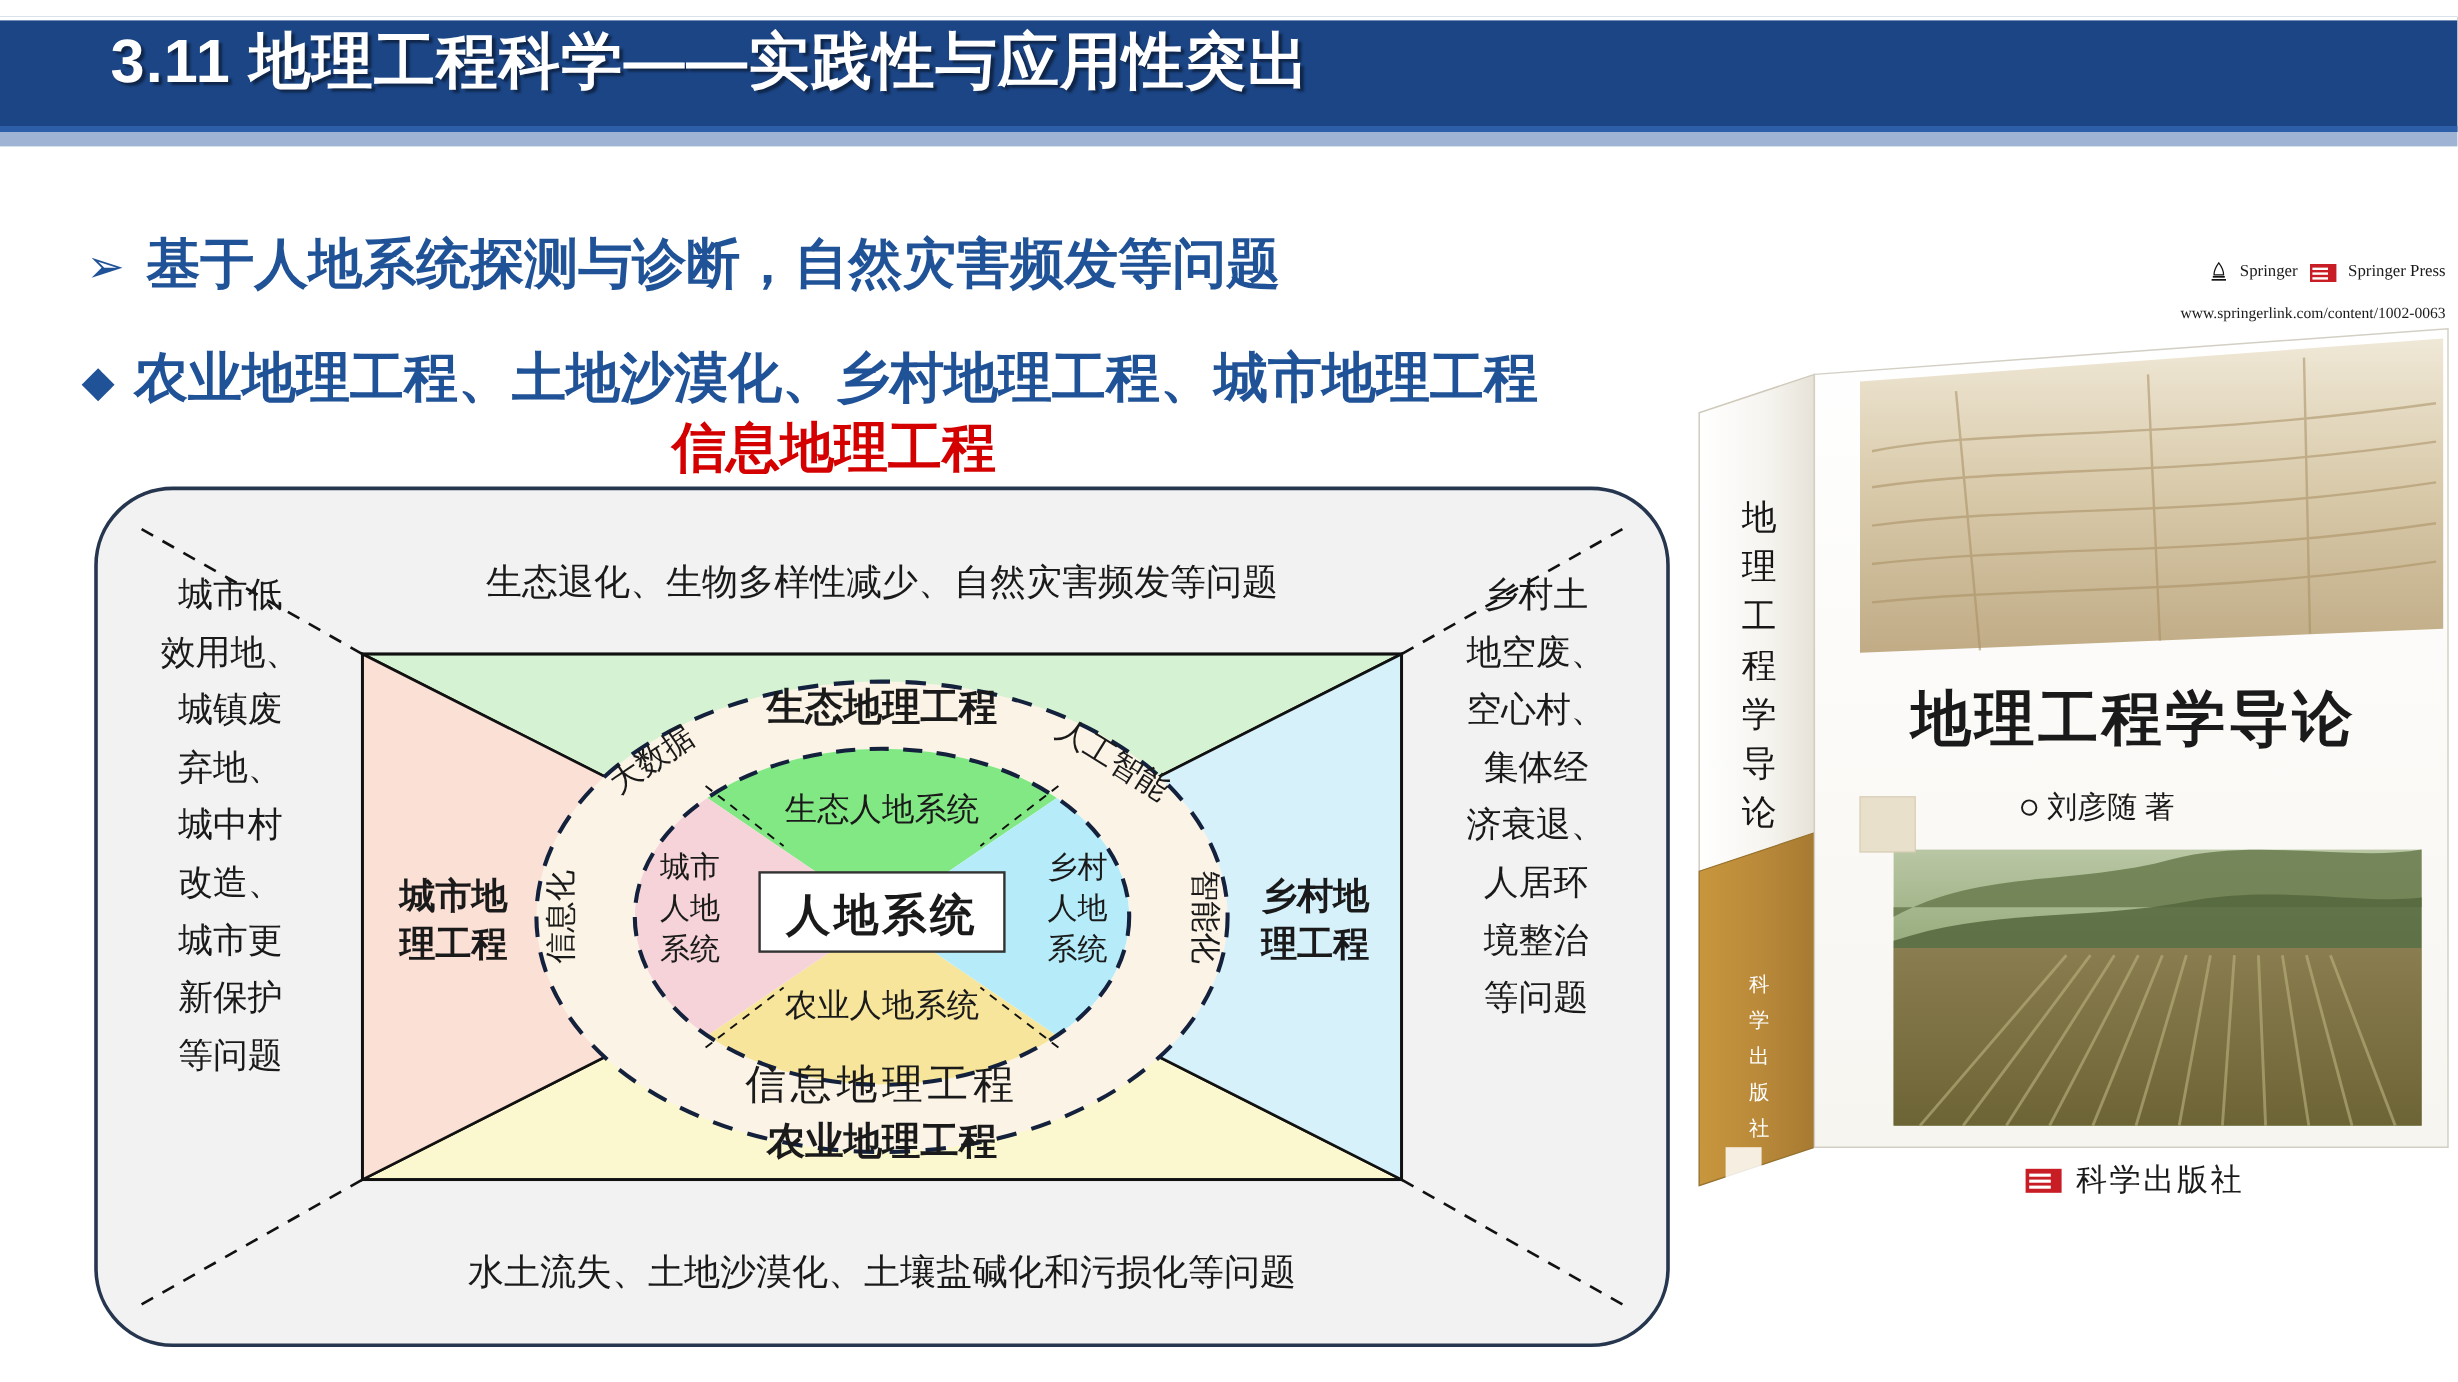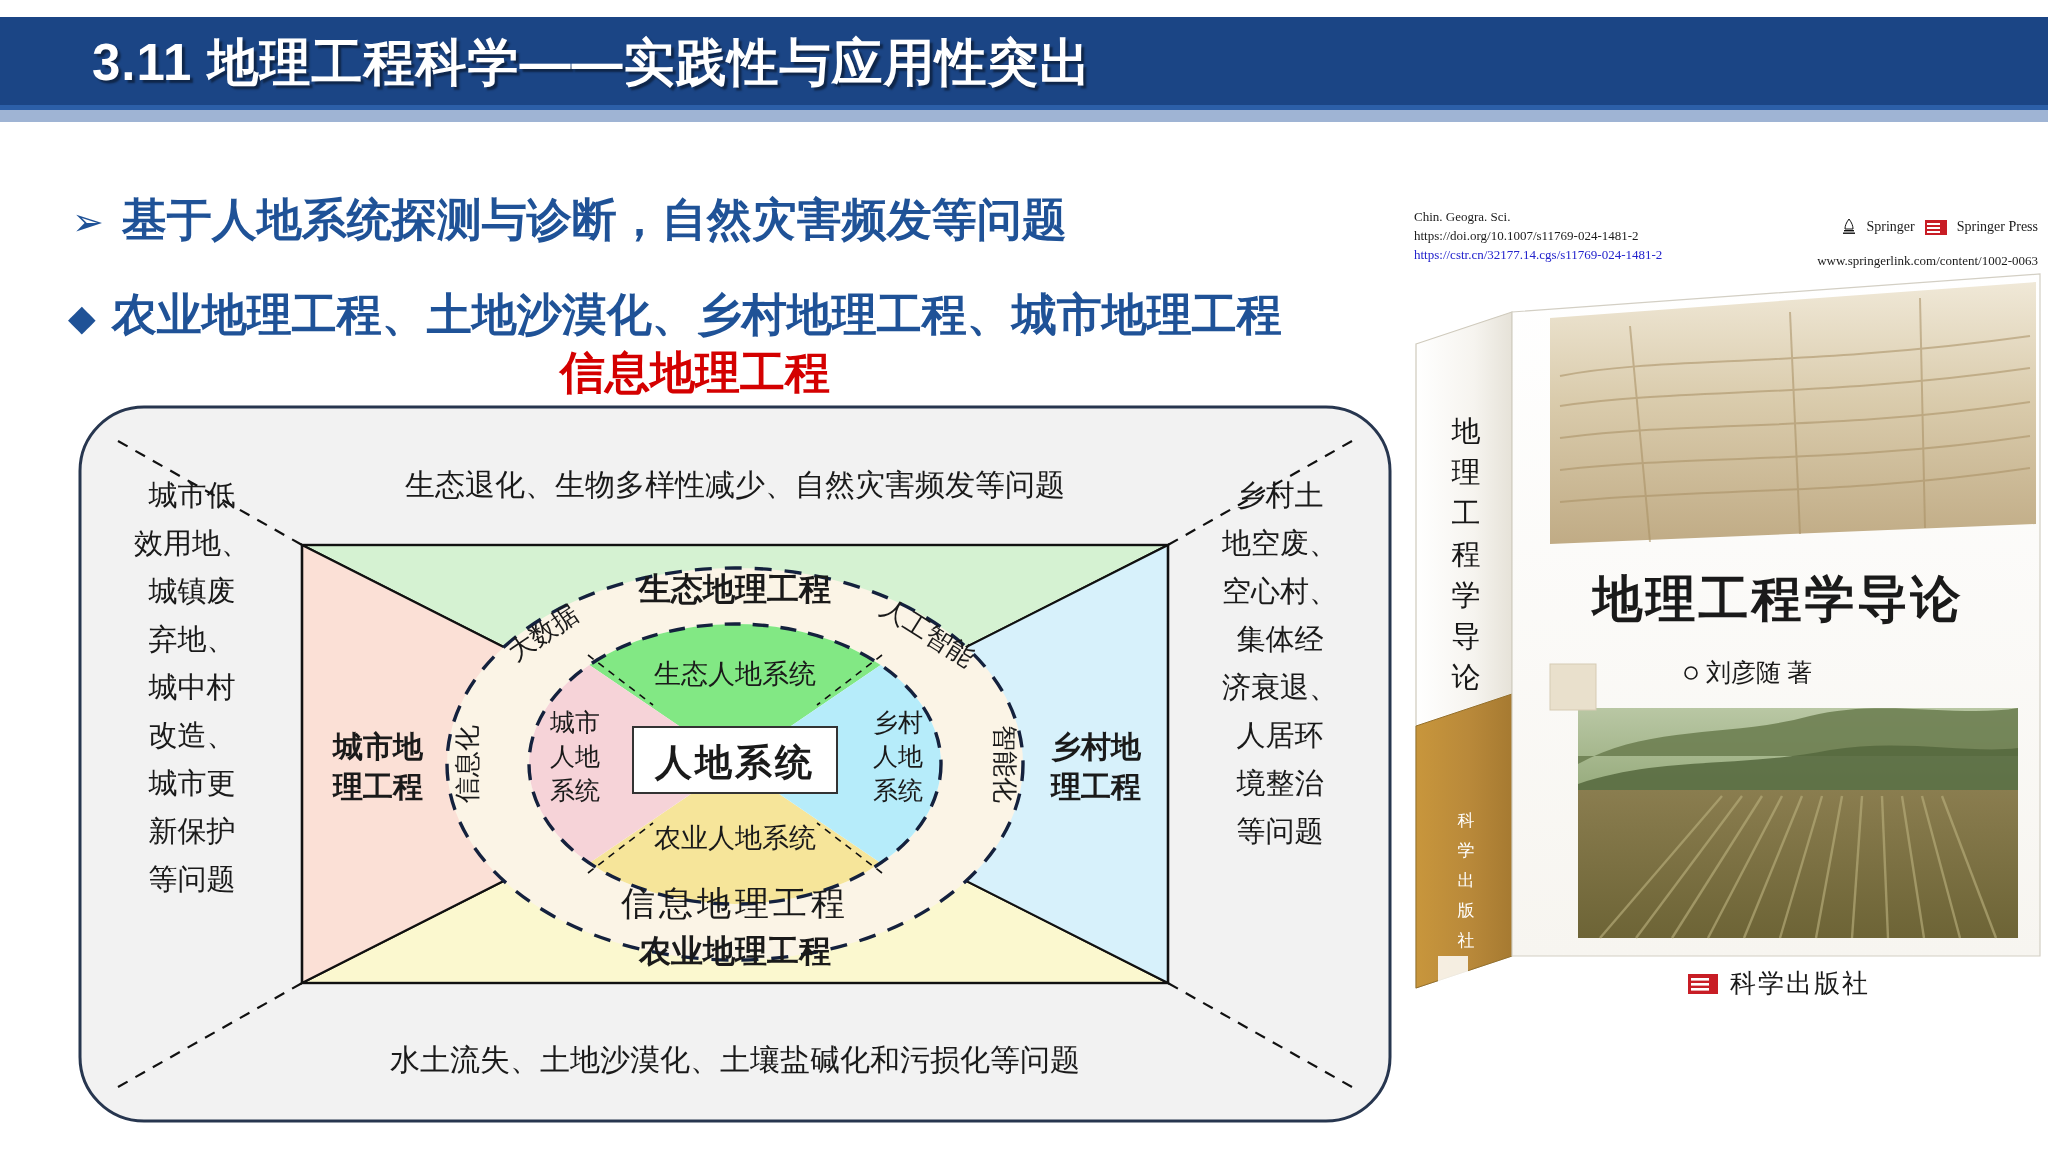--- a/index.html
+++ b/index.html
@@ -8,21 +8,21 @@
     background:#ffffff;
     font-family:"Liberation Serif","DejaVu Serif",serif;
     overflow:hidden;position:relative;
   }
   
   .titlebar{
     position:absolute;left:0;top:14px;width:2048px;height:96px;
     background:#1b4585;
     box-sizing:border-box;
     border-top:3px solid #ffffff;
-    display:flex;align-items:center;
+    display:flex;align-items:flex-start;
   }
   .titlebar:after{
     content:"";position:absolute;left:0;bottom:-12px;width:2048px;height:12px;
     background:#9fb4d4;
   }
   .titlebar-accent{
     position:absolute;left:0;bottom:0;width:2048px;height:5px;background:#2c5fa8;
   }
   .title-text{
     position:relative;
@@ -194,25 +194,20 @@
     <text class="dg-txt" x="1202" y="292" font-size="29" text-anchor="middle">济衰退、</text>
     <text class="dg-txt" x="1202" y="340" font-size="29" text-anchor="middle">人居环</text>
     <text class="dg-txt" x="1202" y="388" font-size="29" text-anchor="middle">境整治</text>
     <text class="dg-txt" x="1202" y="436" font-size="29" text-anchor="middle">等问题</text>
   </g>
 </svg>
 </div>
 
 <div class="bookpanel">
 
-  <div class="j-head">
-    <div>Chin. Geogra. Sci.</div>
-    <div>https://doi.org/10.1007/s11769-024-1481-2</div>
-    <div class="lnk">https://cstr.cn/32177.14.cgs/s11769-024-1481-2</div>
-  </div>
 
   <div class="j-right">
     <div class="row">
       <svg class="sp-logo" viewBox="0 0 16 18">
         <path d="M8 1 C5 5 4 8 4 11 L12 11 C12 8 11 5 8 1 Z" fill="none" stroke="#111" stroke-width="1"></path>
         <rect x="3" y="12" width="10" height="1.4" fill="#111"></rect>
         <rect x="2" y="14.5" width="12" height="1.4" fill="#111"></rect>
       </svg>
       <span class="pub">Springer</span>
       <span class="sciencepress-mark"></span>

